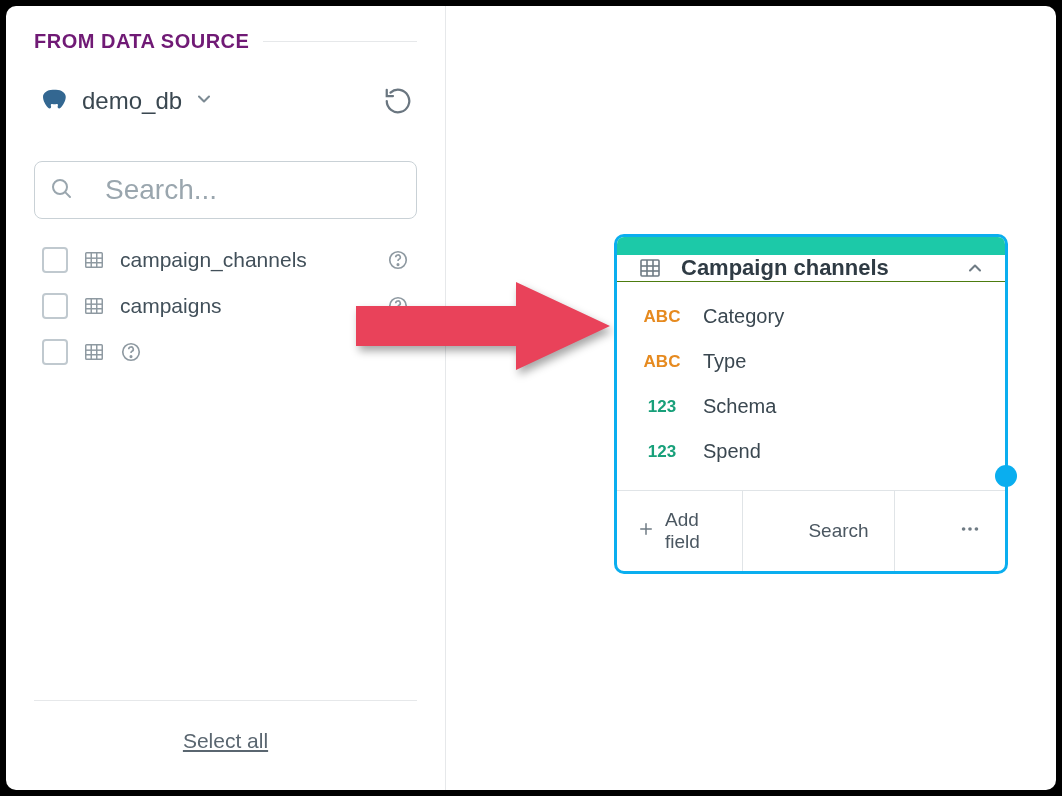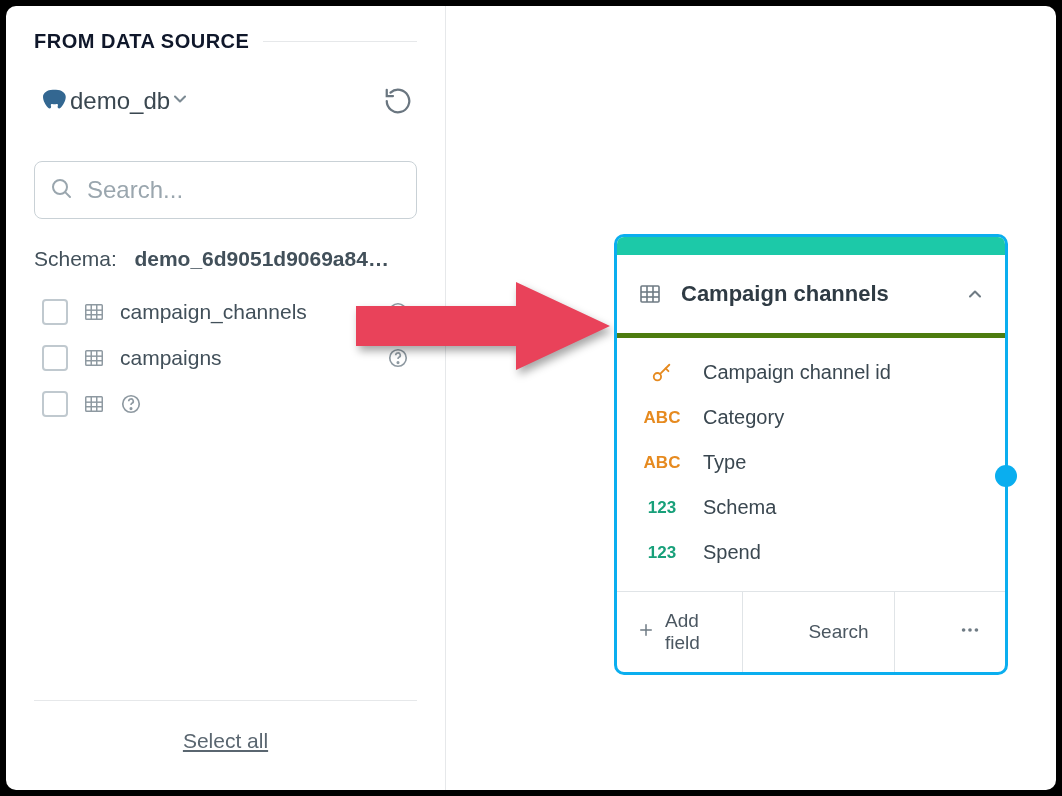--- a/index.html
+++ b/index.html
@@ -25,41 +25,42 @@
     border-right: 1px solid #e6e8ea;
     padding: 18px 28px 10px 28px;
     display: flex;
     flex-direction: column;
     position: relative;
   }
   .section-label {
     font-size: 20px;
     font-weight: 600;
     letter-spacing: 0.5px;
-    color: #0f172a;
+    color: #701a75;
     margin: 6px 0 2px 0;
     display: flex;
     align-items: center;
     gap: 14px;
   }
   .section-label::after{
     content:"";
     flex:1;
     height:1px;
     background:#e6e8ea;
   }
   .ds-row {
     display: flex;
     align-items: center;
     margin-top: 24px;
     margin-bottom: 14px;
   }
   .ds-select {
     display: inline-flex;
     align-items: center;
+    gap: 12px;
     padding: 8px 14px 8px 8px;
     border-radius: 8px;
     cursor: pointer;
     font-size: 24px;
     color: #3a4750;
   }
   .pg-logo { width: 28px; height: 28px; display:inline-flex; align-items:center; justify-content:center; }
   .chev-down svg { stroke: #7c8a93; }
   .spacer { flex: 1; }
   .refresh-btn {
@@ -74,23 +75,23 @@
     border-radius: 8px;
     display: flex;
     align-items: center;
     padding: 10px 14px;
     height: 58px;
   }
   .search-wrap svg { color:#9aa6ae; }
   .search-input {
     border: none;
     outline: none;
-    font-size: 24px;
+    font-size: 28px;
     color: #6a7680;
-    margin-left: 14px;
+    margin-left: 32px;
     flex:1;
     background:transparent;
   }
   .search-input::placeholder { color:#9aa6ae; }
   .schema-row {
     margin-top: 28px;
     font-size: 21px;
     color: #42505a;
     white-space: nowrap;
     overflow: hidden;
@@ -148,23 +149,23 @@
     box-shadow: 0 0 0 0 transparent;
   }
   .card-stripe {
     height: 18px;
     background:#1cc9a8;
     border-radius: 7px 7px 0 0;
   }
   .card-header {
     display:flex;
     align-items:center;
-    padding: 26px 20px;
+    padding: 0 20px;
     gap: 18px;
-    border-bottom: 5px solid #4d7c0f;
+    border-bottom: 1px solid #4d7c0f;
   }
   .card-header .title {
     font-size: 22px;
     font-weight:700;
     color:#2f3b44;
     flex:1;
   }
   .collapse-btn { color:#6f7b84; cursor:pointer; display:flex;}
   .field-list { padding: 12px 0 16px 0; }
   .field-item {
@@ -247,25 +248,20 @@
     <div class="search-wrap">
       <span>
         <svg width="24" height="24" viewBox="0 0 24 24" fill="none" stroke="currentColor" stroke-width="2" stroke-linecap="round">
             <circle cx="11" cy="11" r="7"></circle>
             <line x1="21" y1="21" x2="16.65" y2="16.65"></line>
           </svg>
       </span>
       <input class="search-input" type="text" placeholder="Search..." style="">
     </div>
 
-    <div class="schema-row">
-      <span>Schema:</span>
-      <span>&nbsp;</span>
-      <span class="schema-name">demo_6d9051d9069a84…</span>
-    </div>
 
     <div class="table-list">
       <div class="table-item">
         <div class="cb"></div>
         <span class="table-icon">
           <svg width="24" height="22" viewBox="0 0 24 24" fill="none" stroke="currentColor" stroke-width="1.6">
               <rect x="3" y="4" width="18" height="16" rx="1"></rect>
               <line x1="3" y1="10" x2="21" y2="10"></line>
               <line x1="3" y1="15" x2="21" y2="15"></line>
               <line x1="9" y1="4" x2="9" y2="20"></line>
@@ -352,30 +348,20 @@
       <span class="title">Campaign channels</span>
       <span class="collapse-btn">
         <svg width="20" height="20" viewBox="0 0 24 24" fill="none" stroke="currentColor" stroke-width="2.5" stroke-linecap="round" stroke-linejoin="round">
             <polyline points="6 15 12 9 18 15"></polyline>
           </svg>
       </span>
     </div>
 
     <div class="field-list">
       <div class="field-item">
-        <span class="ftype key">
-          <svg width="22" height="22" viewBox="0 0 24 24" fill="none" stroke="#e68a1f" stroke-width="2" stroke-linecap="round">
-              <circle cx="7" cy="16" r="4"></circle>
-              <line x1="10" y1="13" x2="20" y2="3"></line>
-              <line x1="16" y1="7" x2="19" y2="10"></line>
-            </svg>
-        </span>
-        <span>Campaign channel id</span>
-      </div>
-      <div class="field-item">
         <span class="ftype abc">ABC</span>
         <span>Category</span>
       </div>
       <div class="field-item">
         <span class="ftype abc">ABC</span>
         <span>Type</span>
       </div>
       <div class="field-item">
         <span class="ftype num">123</span>
         <span>Schema</span>

